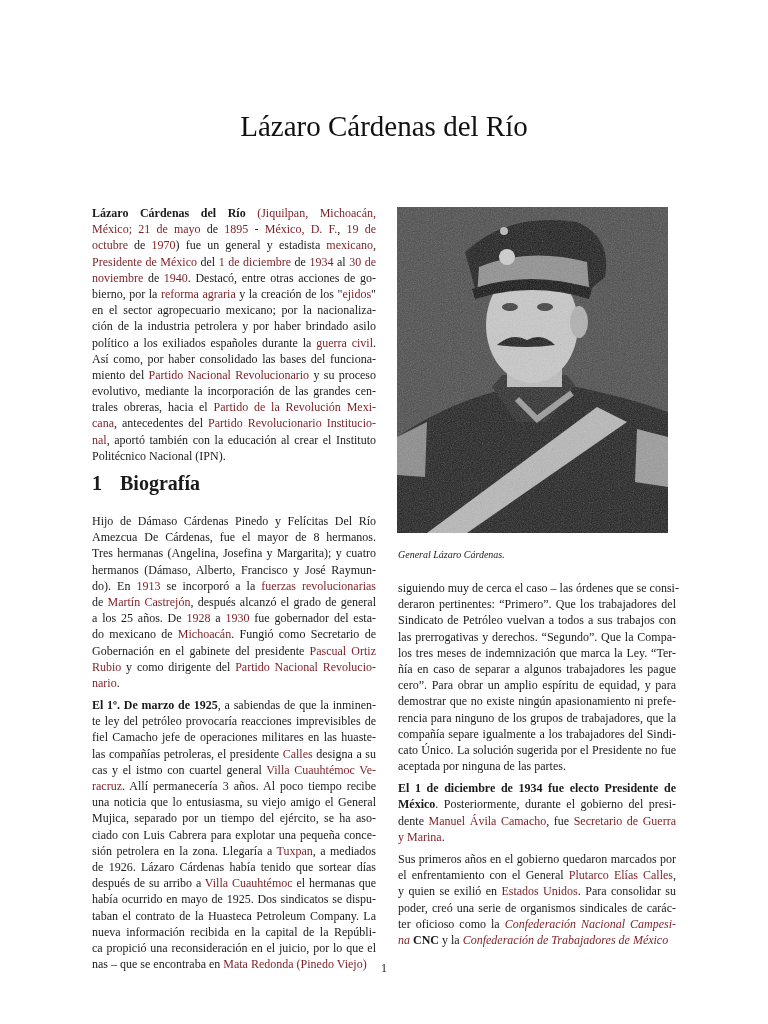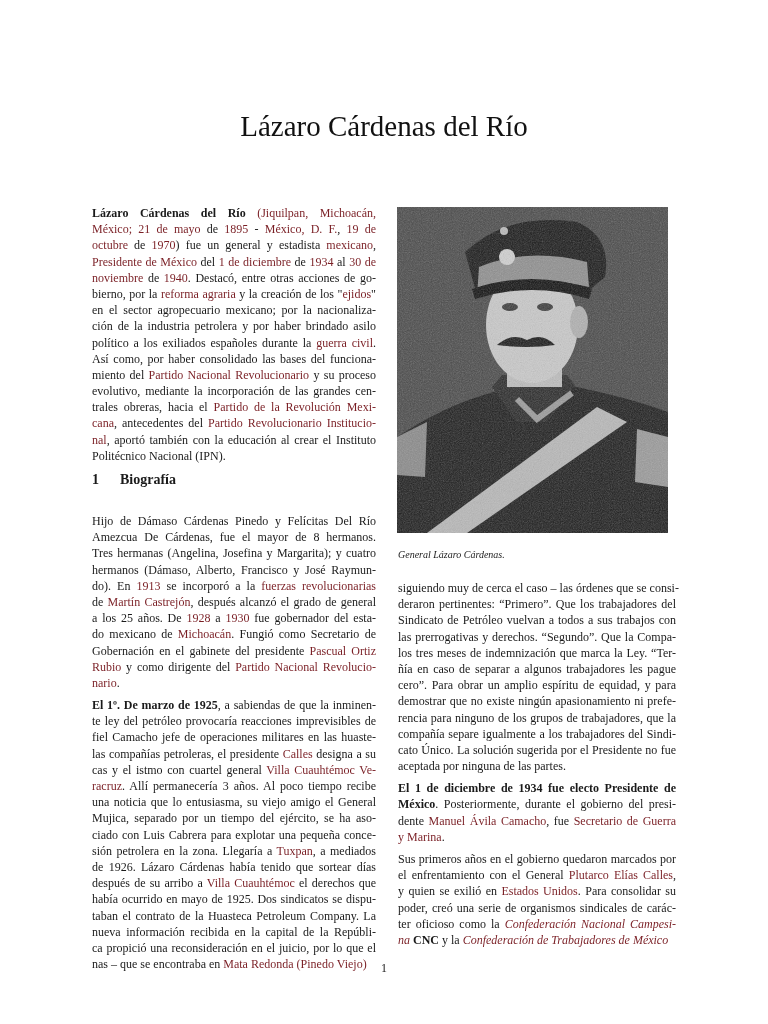--- a/index.html
+++ b/index.html
@@ -9,21 +9,21 @@
            font-size: 29px; color: #111; }
   .col { position: absolute; font-size: 12px; line-height: 16.2px; text-align: justify; }
   .col-left { left: 92px; top: 205px; width: 284px; }
   .col-right { left: 398px; top: 580px; width: 278px; }
   .line { display: block; text-align: justify; text-align-last: justify; white-space: nowrap; height: 16.2px; }
   .line.last { text-align-last: left; }
   .lnk { color: #7a1f25; }
   .it { font-style: italic; }
   .b { font-weight: bold; }
   .para-gap { height: 6px; }
-  .section { position: absolute; left: 92px; top: 472px; font-size: 14px; font-weight: bold; }
+  .section { position: absolute; left: 92px; top: 472px; font-size: 20px; font-weight: bold; }
   .section .num { display: inline-block; width: 28px; }
   .photo { position: absolute; left: 397px; top: 207px; width: 271px; height: 326px;
            background: #3a3a3a; overflow: hidden; }
   .caption { position: absolute; left: 398px; top: 549px; font-size: 10px; font-style: italic; color: #222; }
   .page-num { position: absolute; left: 0; width: 768px; top: 961px; text-align: center; font-size: 12px; }
 </style>
 </head>
 <body>
 
 <div class="title">Lázaro Cárdenas del Río</div>
@@ -73,21 +73,21 @@
       <span class="line"><span class="">te ley del petróleo provocaría reacciones imprevisibles de</span></span>
       <span class="line"><span class="">fiel Camacho jefe de operaciones militares en las huaste-</span></span>
       <span class="line"><span class="">las compañías petroleras, el presidente </span><a class="lnk">Calles</a><span class=""> designa a su</span></span>
       <span class="line"><span class="">cas y el istmo con cuartel general </span><a class="lnk">Villa Cuauhtémoc Ve-</a></span>
       <span class="line"><a class="lnk">racruz</a><span class="">. Allí permanecería 3 años. Al poco tiempo recibe</span></span>
       <span class="line"><span class="">una noticia que lo entusiasma, su viejo amigo el General</span></span>
       <span class="line"><span class="">Mujica, separado por un tiempo del ejército, se ha aso-</span></span>
       <span class="line"><span class="">ciado con Luis Cabrera para explotar una pequeña conce-</span></span>
       <span class="line"><span class="">sión petrolera en la zona. Llegaría a </span><a class="lnk">Tuxpan</a><span class="">, a mediados</span></span>
       <span class="line"><span class="">de 1926. Lázaro Cárdenas había tenido que sortear días</span></span>
-      <span class="line"><span class="">después de su arribo a </span><a class="lnk">Villa Cuauhtémoc</a><span class=""> el derechos que</span></span>
+      <span class="line"><span class="">después de su arribo a </span><a class="lnk">Villa Cuauhtémoc</a><span class=""> el hermanas que</span></span>
       <span class="line"><span class="">había ocurrido en mayo de 1925. Dos sindicatos se dispu-</span></span>
       <span class="line"><span class="">taban el contrato de la Huasteca Petroleum Company. La</span></span>
       <span class="line"><span class="">nueva información recibida en la capital de la Repúbli-</span></span>
       <span class="line"><span class="">ca propició una reconsideración en el juicio, por lo que el</span></span>
       <span class="line last"><span class="">nas – que se encontraba en </span><a class="lnk">Mata Redonda (Pinedo Viejo)</a></span>
     </div>
 </div>
 
 <div class="photo">
   <svg width="271" height="326" viewBox="0 0 271 326">

